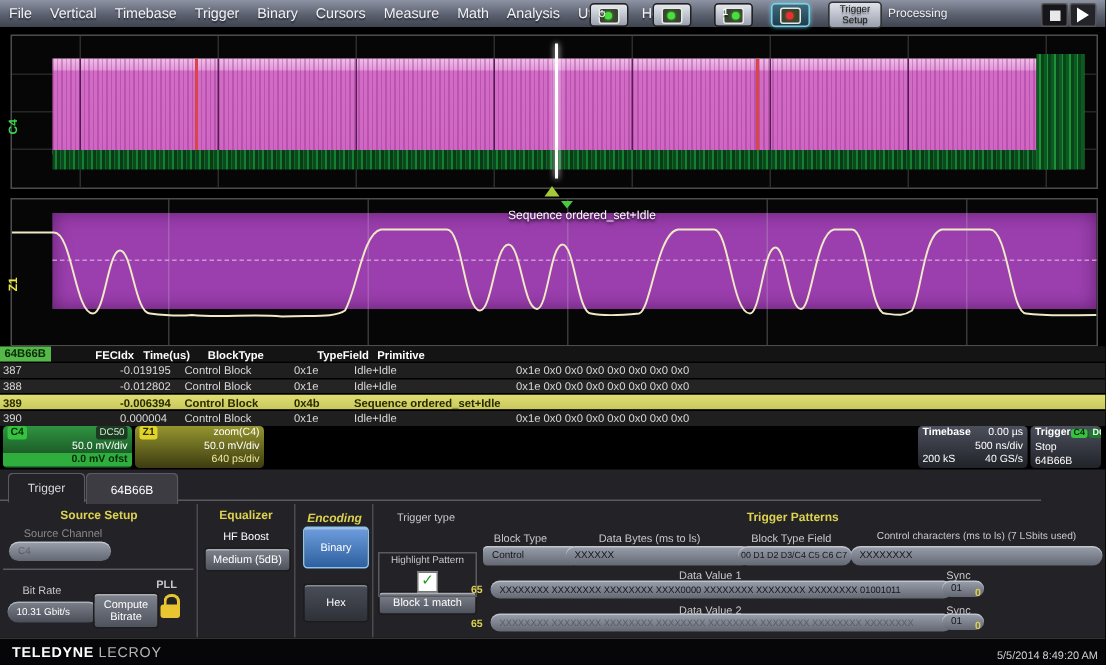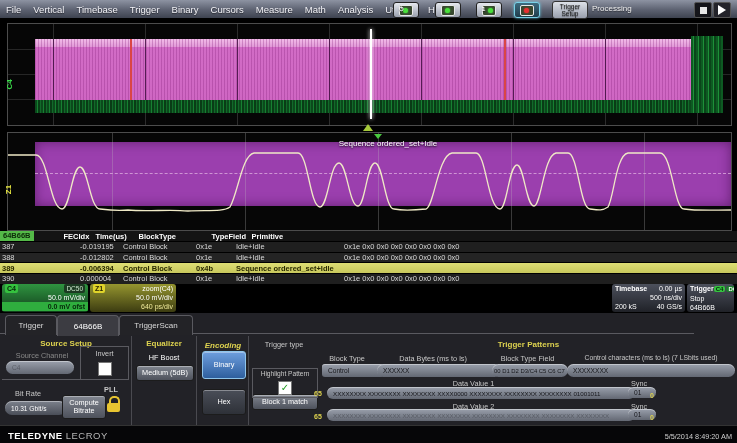--- a/index.html
+++ b/index.html
@@ -298,33 +298,28 @@
   <div class="r">
       <span>64B66B</span>
     </div>
 </div>
 <div class="close-btn">Close</div>
 
 <div class="panel">
   <div class="panel-top"></div>
   <div class="tab" style="left:5px;width:50px;">Trigger</div>
   <div class="tab active" style="left:57px;width:60px;">64B66B</div>
-  <div class="tab" style="left:119px;width:72px;">TriggerScan</div>
 
   <div class="sec-div" style="left:131px;"></div>
   <div class="sec-div" style="left:196px;"></div>
   <div class="sec-div" style="left:248px;"></div>
 
   <div class="sec-title" style="left:2px;top:26px;width:128px;">Source Setup</div>
   <div class="lbl dim" style="left:6px;top:38px;width:72px;">Source Channel</div>
   <div class="pill dim" style="left:6px;top:48px;width:56px;height:13px;">C4</div>
-  <div class="groupbox" style="left:80px;top:33px;width:47px;height:32px;">
-    <div class="lbl" style="left:0;top:2px;width:47px;position:absolute;">Invert</div>
-    <div class="chk" style="left:17px;top:15px;"></div>
-  </div>
   <div style="position:absolute;left:2px;top:66px;width:127px;border-top:1px solid #5a5a60;"></div>
   <div class="lbl" style="left:8px;top:76px;width:40px;">Bit Rate</div>
   <div class="pill" style="left:5px;top:88px;width:49px;height:14px;color:#fff;background:linear-gradient(#7c818c,#4a4e58);">10.31 Gbit/s</div>
   <div class="btn" style="left:62px;top:82px;width:42px;height:22px;">Compute Bitrate</div>
   <div class="lbl" style="left:100px;top:72px;width:22px;font-weight:bold;">PLL</div>
   <div class="padlock-shackle" style="left:109px;top:83px;"></div>
   <div class="padlock-body" style="left:107px;top:90px;"></div>
 
   <div class="sec-title" style="left:132px;top:26px;width:64px;">Equalizer</div>
   <div class="lbl" style="left:133px;top:40px;width:62px;color:#fff;">HF Boost</div>

